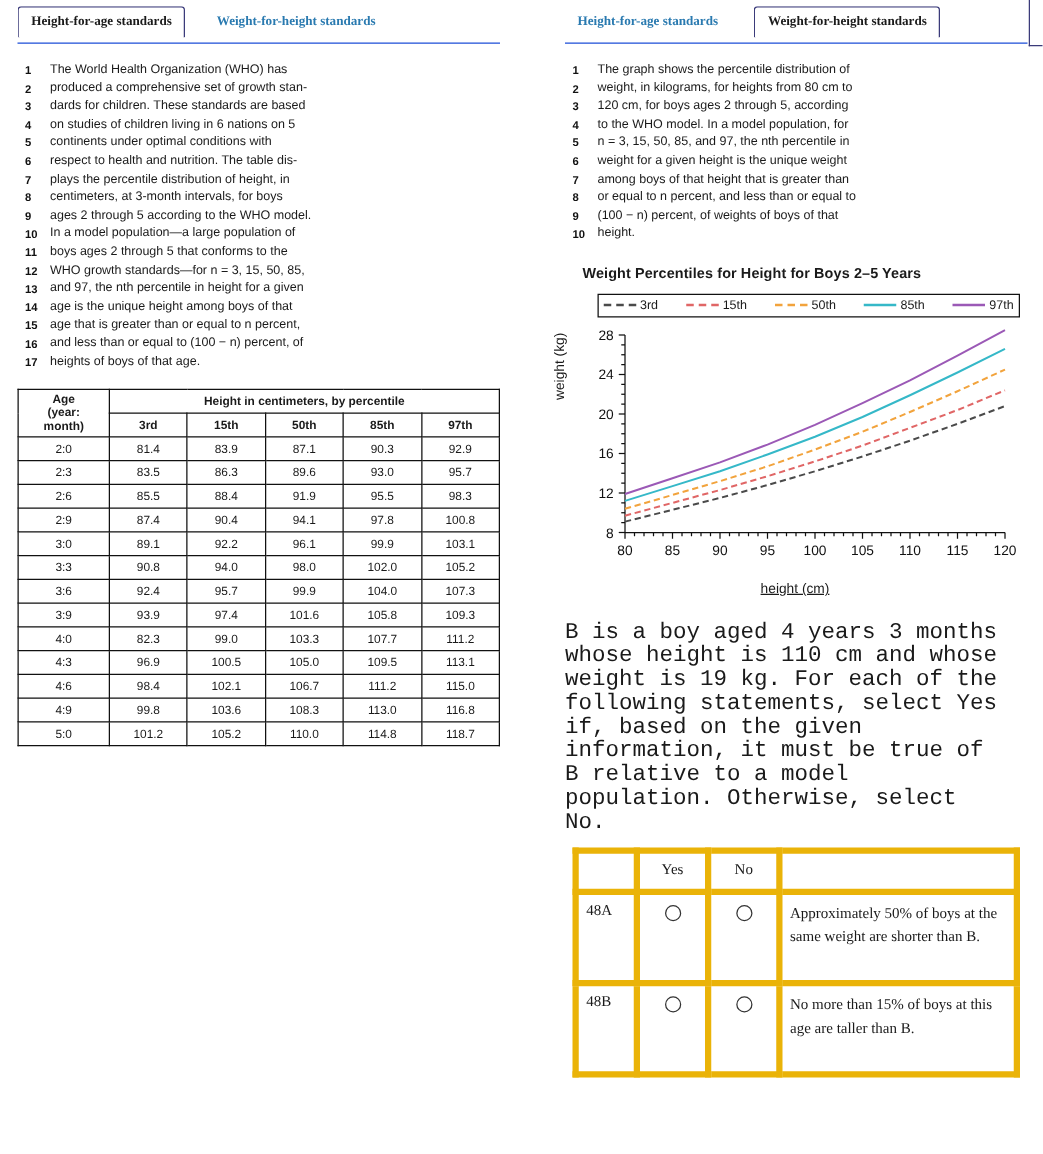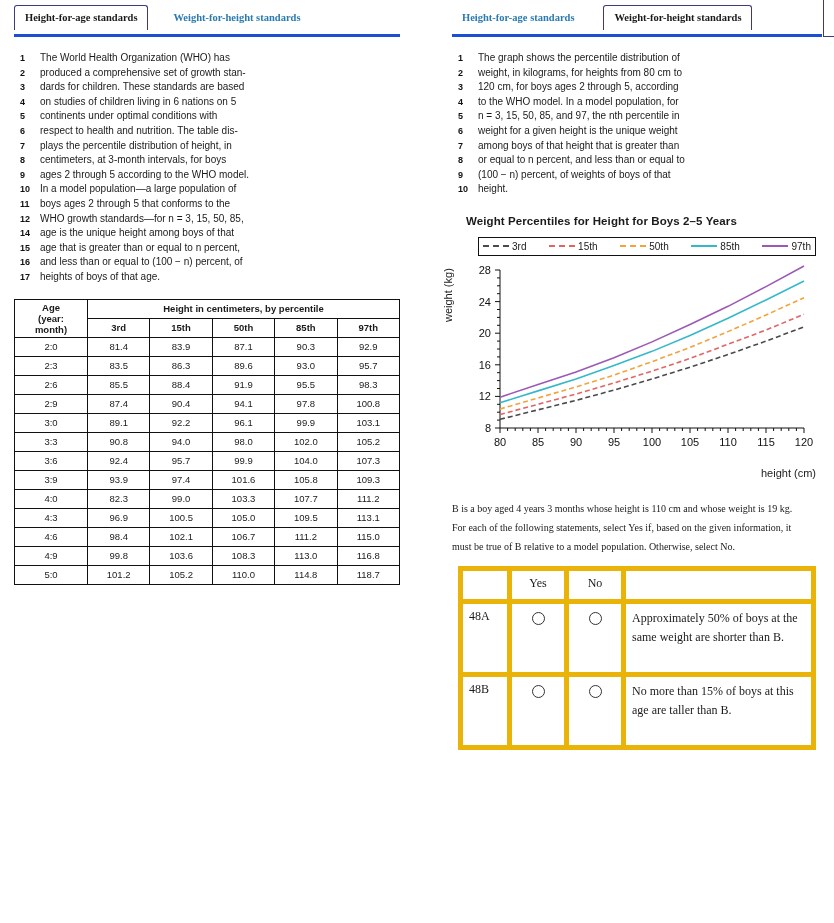--- a/index.html
+++ b/index.html
@@ -30,21 +30,21 @@
   .col-right {
     position: absolute;
     left: 452px;
     top: 4px;
     width: 370px;
   }
   
   .tabbar {
     position: relative;
     height: 30px;
-    border-bottom: 3px solid #1d4ed8;
+    border-bottom: 1px solid #1d4ed8;
     margin-bottom: 14px;
   }
   .tab {
     display: inline-block;
     padding: 5px 10px 6px 10px;
     font-size: 10.5px;
     font-family: "Liberation Serif", serif;
     font-weight: bold;
     border: 1px solid #3b3b7a;
     border-bottom: none;
@@ -154,27 +154,28 @@
     left: -14px;
     top: 60px;
     transform: rotate(-90deg);
     transform-origin: left top;
     font-size: 11px;
   }
   .xlabel {
     position: absolute;
     left: 0; right: 0;
     bottom: -2px;
-    text-align: right;
+    text-align: center;
     font-size: 11px;
+    text-decoration: underline;
   }
   
   .prompt {
-    font-family: Liberation Serif, serif;
-    font-size: 10px;
+    font-family: Liberation Mono, monospace;
+    font-size: 18px;
     line-height: 19px;
     margin: 22px 16px 10px 0;
   }
   
   table.answers {
     border-collapse: collapse;
     font-family: "Liberation Serif", serif;
     font-size: 12px;
     margin-left: 6px;
     width: 358px;
@@ -265,20 +266,24 @@
           <span class="num">10</span>
           <span class="txt">In a model population—a large population of</span>
         </div>
       <div class="line">
           <span class="num">11</span>
           <span class="txt">boys ages 2 through 5 that conforms to the</span>
         </div>
       <div class="line">
           <span class="num">12</span>
           <span class="txt">WHO growth standards—for n = 3, 15, 50, 85,</span>
+        </div>
+      <div class="line">
+          <span class="num">13</span>
+          <span class="txt">and 97, the nth percentile in height for a given</span>
         </div>
       <div class="line">
           <span class="num">14</span>
           <span class="txt">age is the unique height among boys of that</span>
         </div>
       <div class="line">
           <span class="num">15</span>
           <span class="txt">age that is greater than or equal to n percent,</span>
         </div>
       <div class="line">

